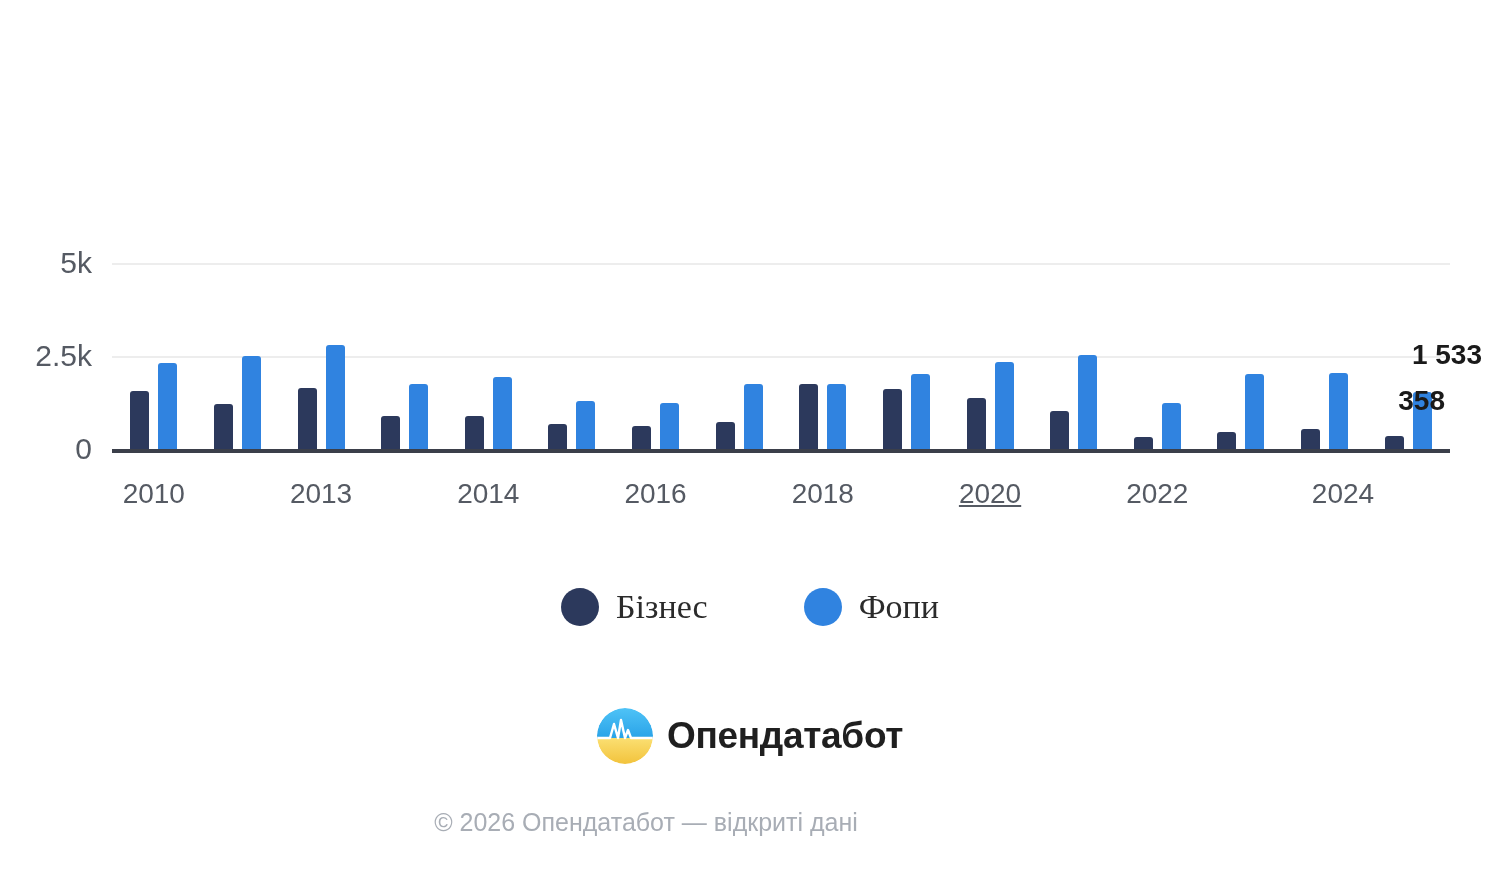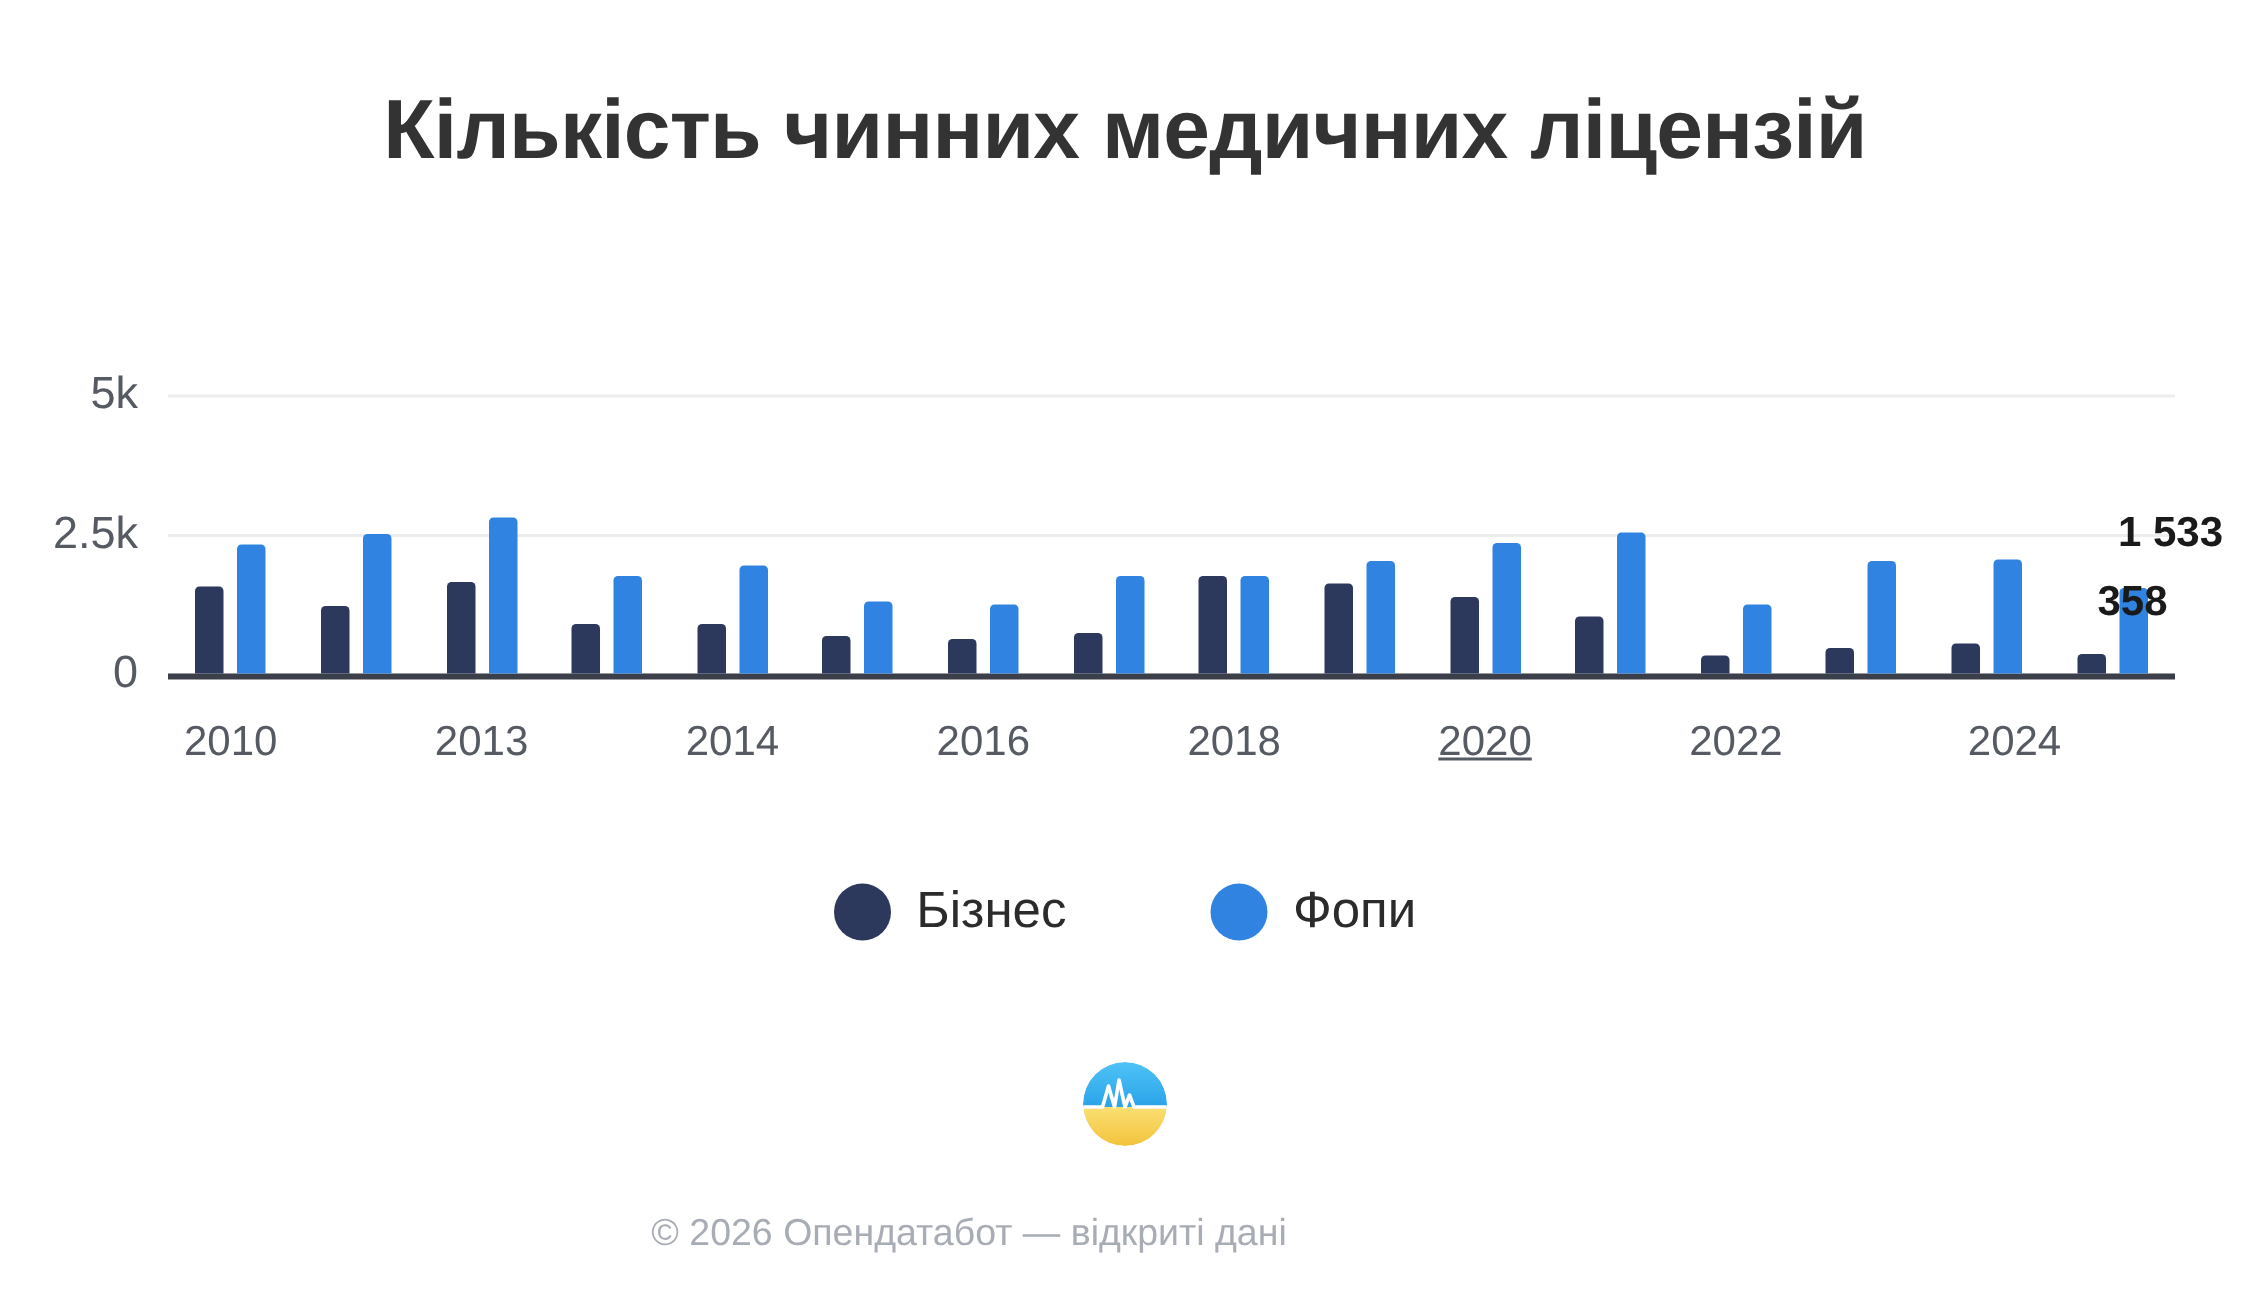--- a/index.html
+++ b/index.html
@@ -137,20 +137,21 @@
     width: 38px;
     height: 38px;
     border-radius: 50%;
     flex: 0 0 auto;
   }
   .legend-swatch.business { background: #2c395c; }
   .legend-swatch.fop      { background: #3083e0; }
   .legend-text {
     font-size: 34px;
     color: #2b2b2b;
+    font-family: Liberation Serif, serif;
   }
 
   
   #brand {
     position: absolute;
     left: 0;
     top: 708px;
     width: 1500px;
     display: flex;
     justify-content: center;
@@ -179,21 +180,20 @@
     text-align: center;
     font-size: 25px;
     color: #a8adb5;
   }
 </style>
 </head>
 <body>
 
 <div id="chart-card">
 
-  <div id="chart-title">Кількість чинних медичних ліцензій</div>
 
   <div id="plot-area">
     <div id="gridlines">
         <div class="gridline" style="top: 449px;"></div>
         <div class="gridline" style="top: 356px;"></div>
         <div class="gridline" style="top: 263px;"></div>
       </div>
     <div id="ytick-labels">
         <div class="ytick-label" style="top: 449px;">0</div>
         <div class="ytick-label" style="top: 356px;">2.5k</div>
@@ -308,17 +308,18 @@
             <stop offset="100%" stop-color="#f2c33c"></stop>
           </linearGradient>
         </defs>
         <g clip-path="url(#logoClip)">
           <rect x="0" y="0" width="56" height="30" fill="url(#skyGrad)"></rect>
           <rect x="0" y="30" width="56" height="26" fill="url(#goldGrad)"></rect>
           <path d="M0 30 L13 30 L17 16 L21 30 L24 12 L28 30 L31 22 L34 30 L56 30" fill="none" stroke="#ffffff" stroke-width="2.4" stroke-linejoin="round" stroke-linecap="round"></path>
         </g>
       </svg>
     </div>
+    <div id="brand-name">Опендатабот</div>
   </div>
 
   <div id="footer-note">© 2026 Опендатабот — відкриті дані</div>
 
 </div>
 
 </body></html>

